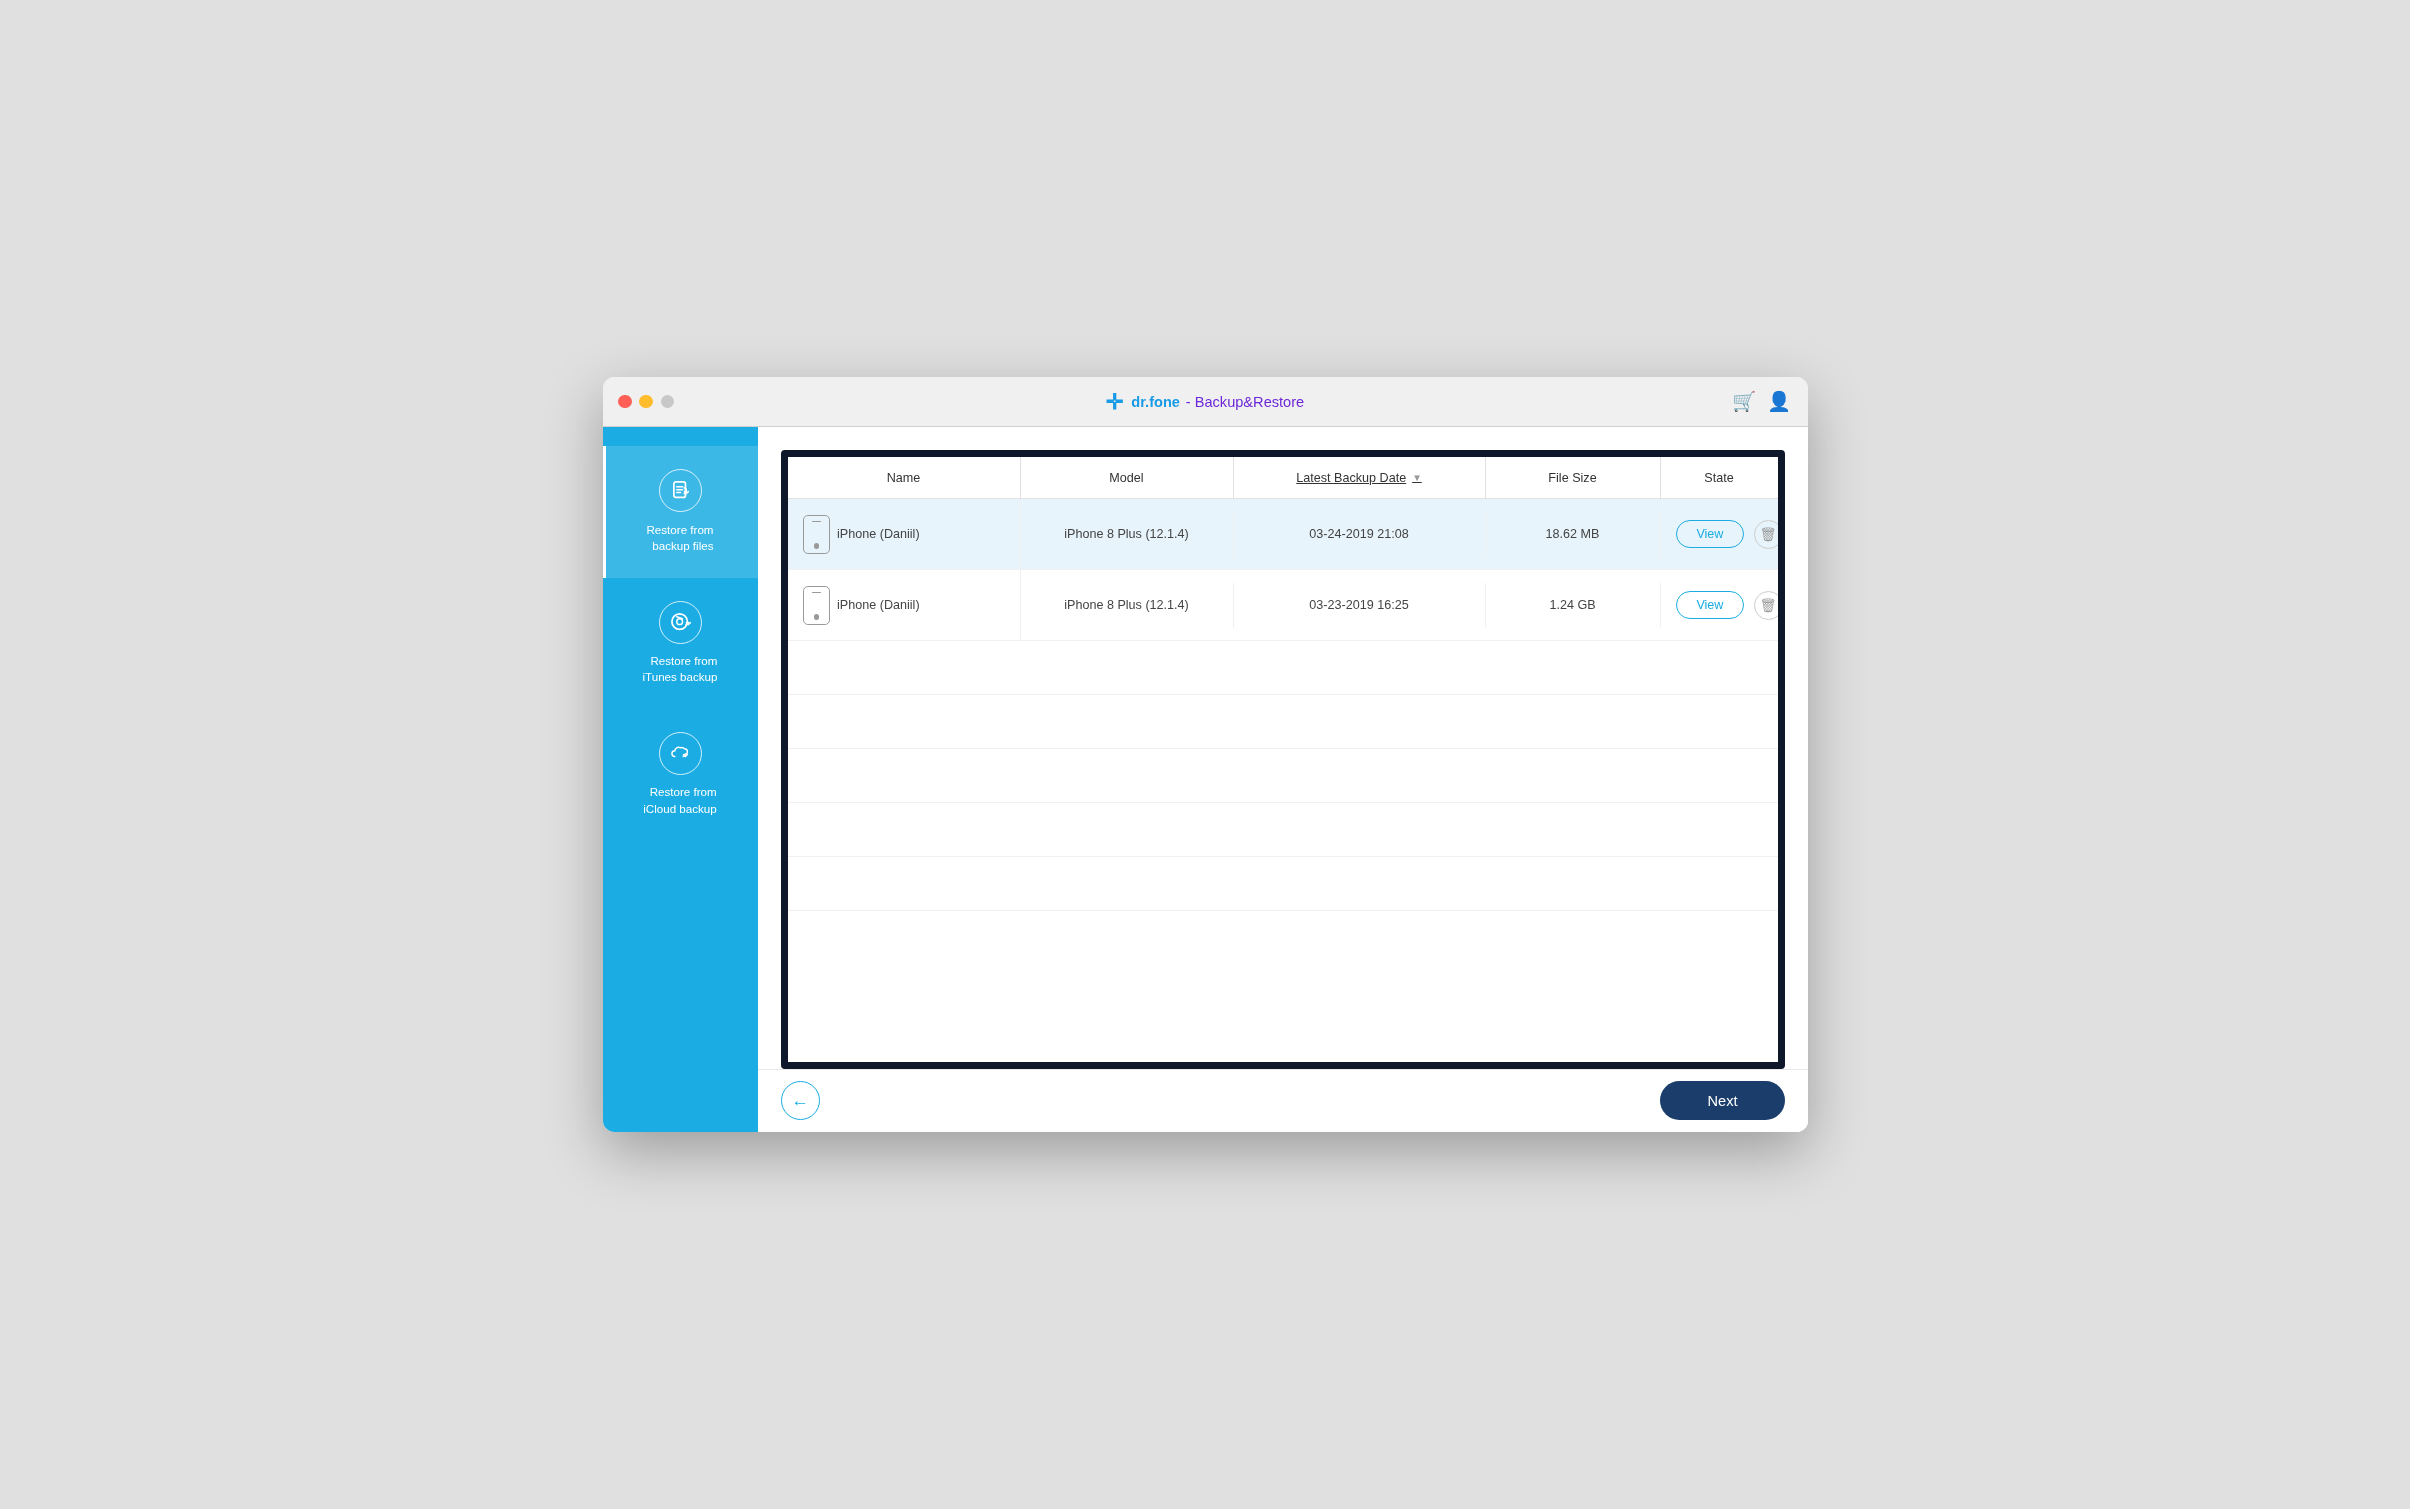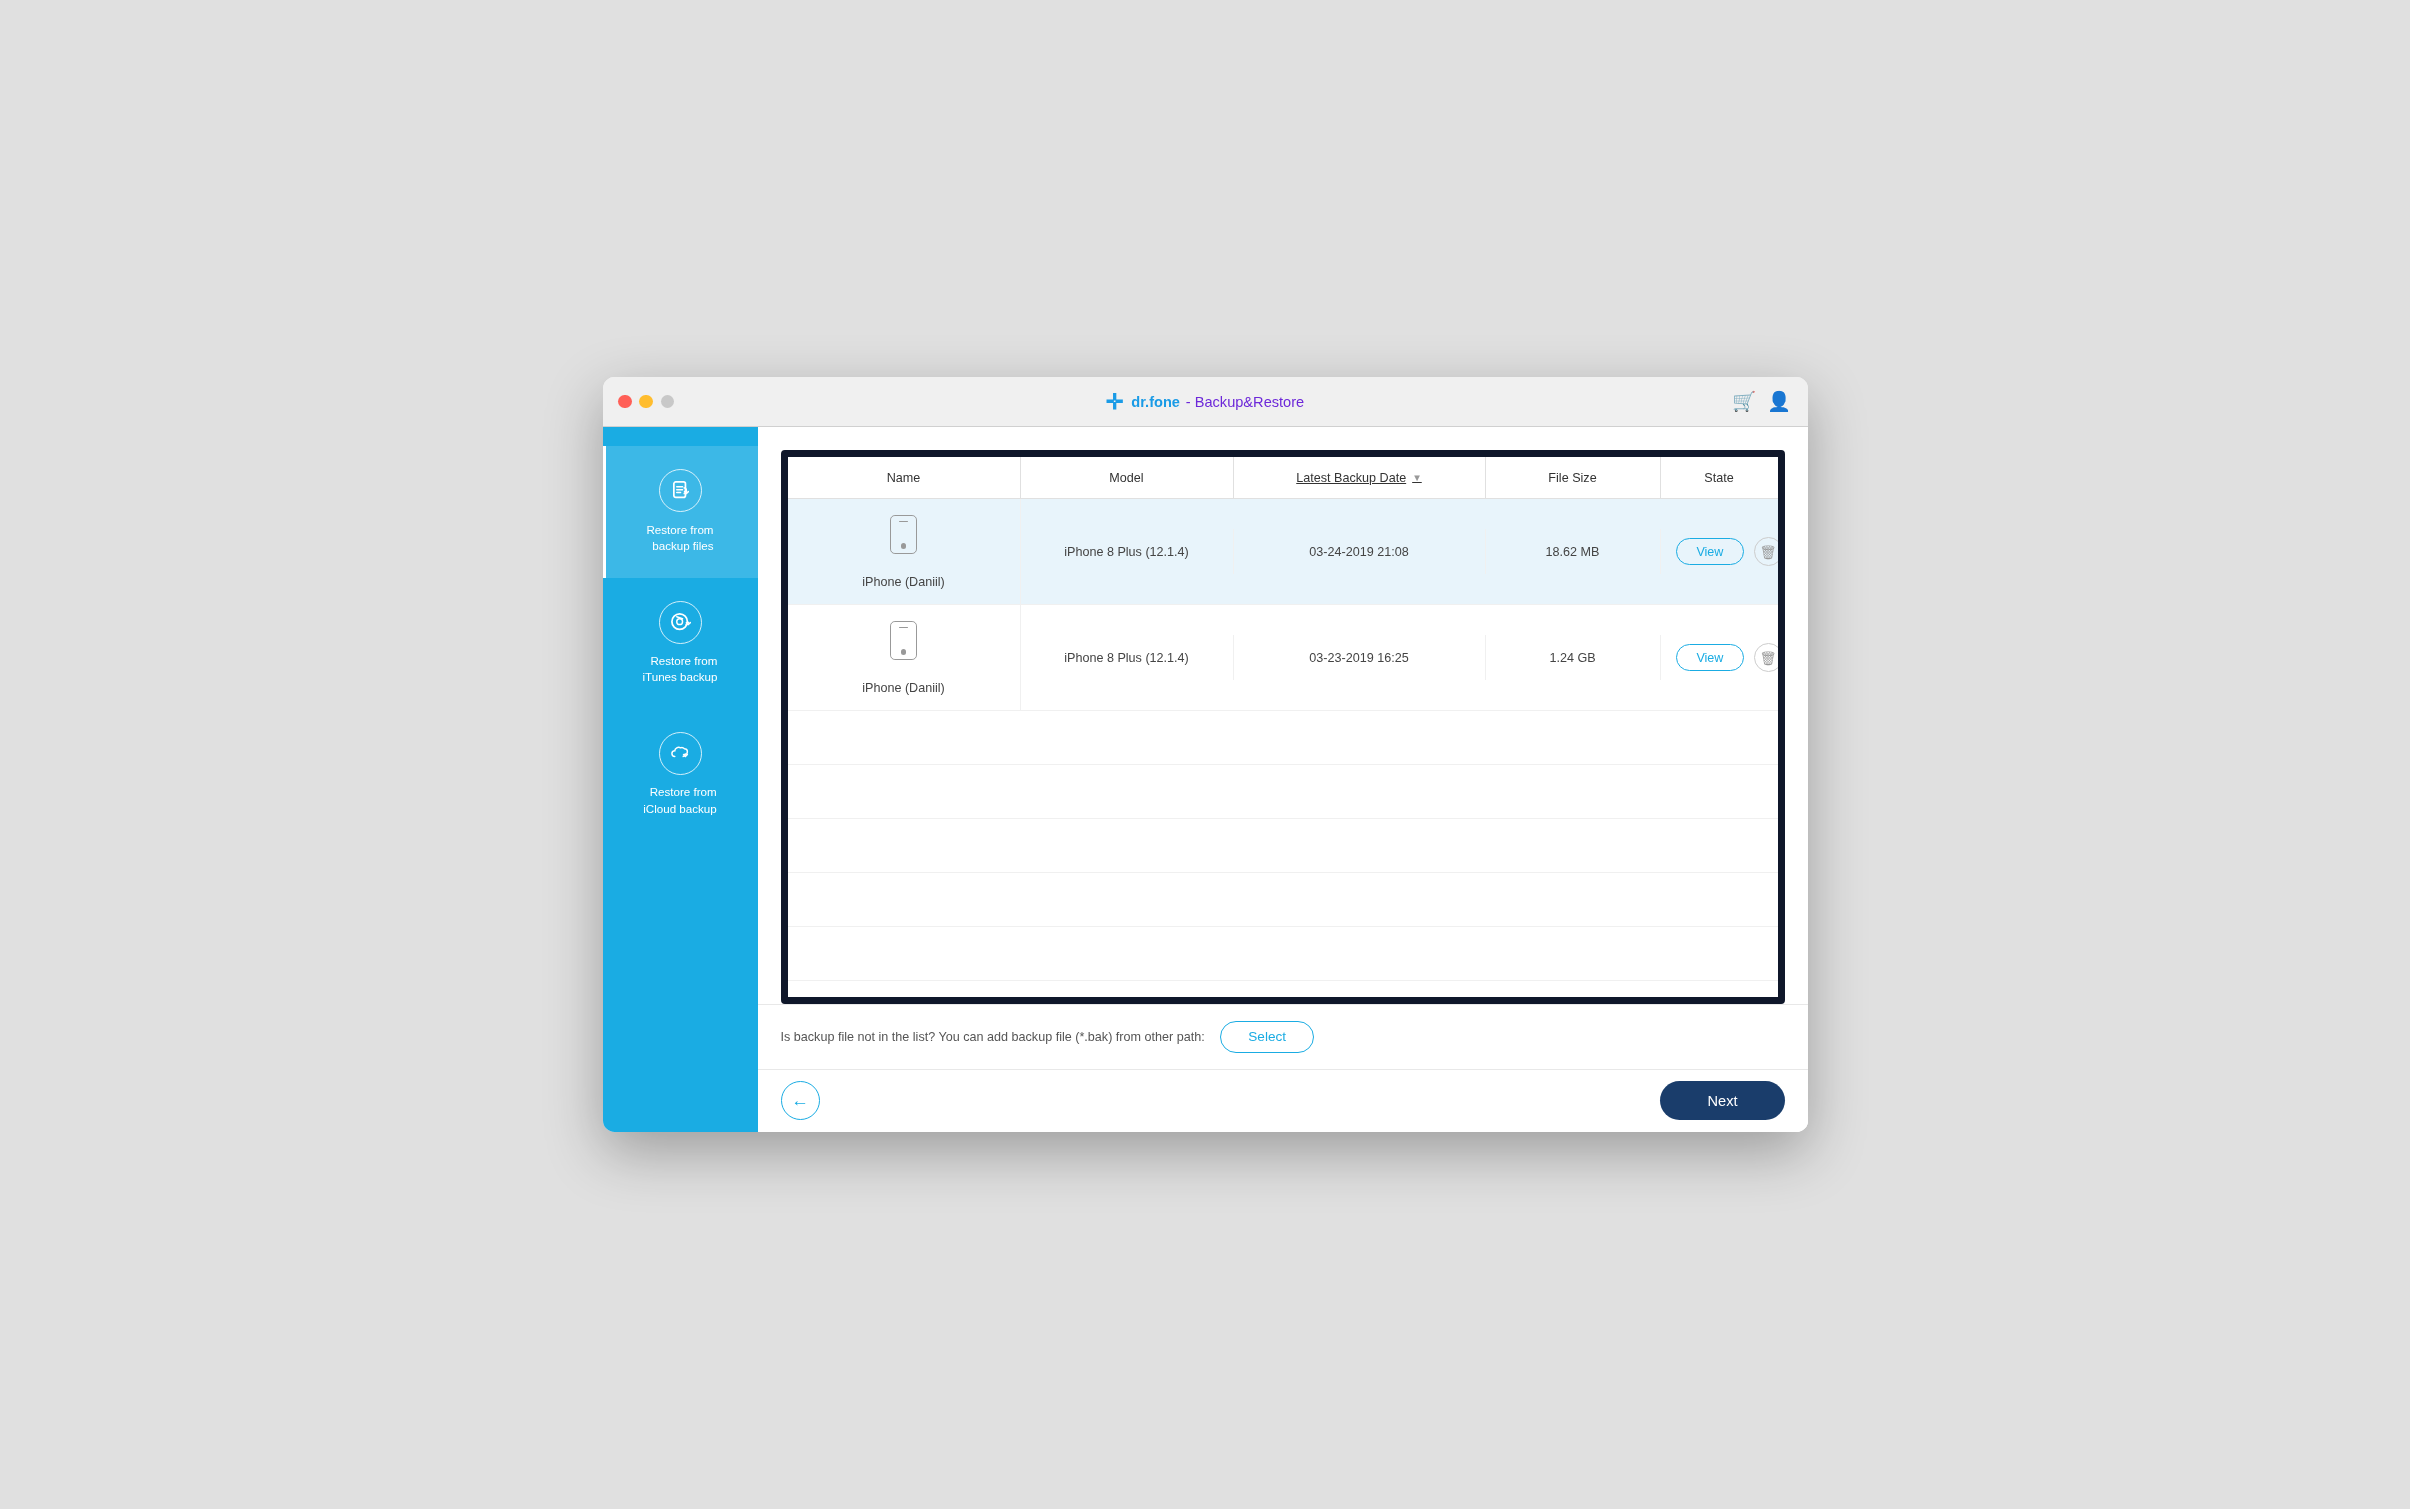--- a/index.html
+++ b/index.html
@@ -205,23 +205,22 @@
       padding: 15.5px;
       font-size: 12.6px;
       color: #444;
       text-align: center;
       border-right: 1px solid #f0f0f0;
     }
     .table-cell:last-child { border-right: none; }
     .table-cell.name-cell {
       display: flex;
       align-items: center;
-      gap: 21px;
+      gap: 7px;
       text-align: left;
-      flex-direction: column;
     }
     .phone-icon {
       width: 27px;
       height: 39px;
       border: 1.9px solid #999;
       border-radius: 4.9px;
       display: flex;
       flex-direction: column;
       align-items: center;
       justify-content: center;
@@ -454,24 +453,20 @@
 
             <div class="table-row" style="height:54px;"></div>
             <div class="table-row" style="height:54px;"></div>
             <div class="table-row" style="height:54px;"></div>
             <div class="table-row" style="height:54px;"></div>
             <div class="table-row" style="height:54px;"></div>
           </div>
         </div>
       </div>
 
-      <div class="footer-bar">
-        <span class="footer-text">Is backup file not in the list? You can add backup file (*.bak) from other path:</span>
-        <button class="select-btn">Select</button>
-      </div>
 
       <div class="bottom-nav">
         <button class="back-btn">←</button>
         <button class="next-btn">Next</button>
       </div>
     </div>
   </div>
 </div>
 
 

